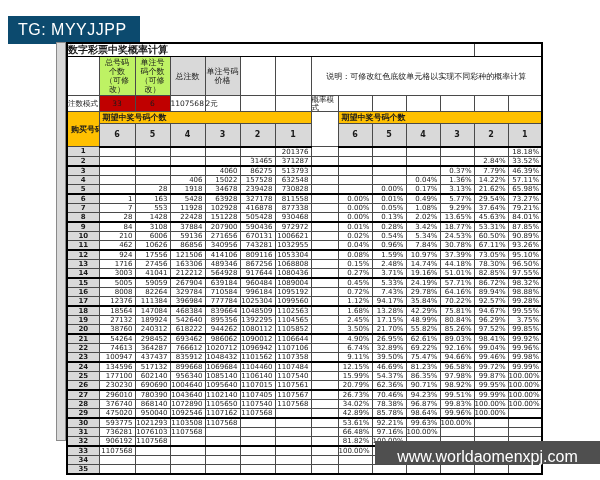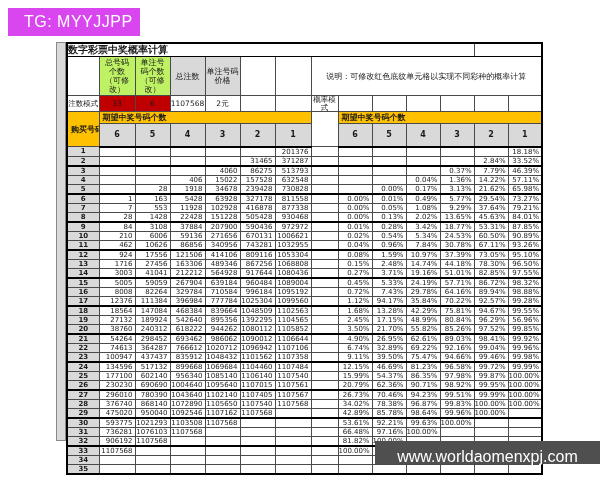--- a/index.html
+++ b/index.html
@@ -1,37 +1,37 @@
 <!DOCTYPE html>
 <html><head>
 <meta charset="utf-8">
 <style>
   * { box-sizing: border-box; margin: 0; padding: 0; }
   body { width: 600px; height: 480px; background: #fff; font-family: "DejaVu Sans", sans-serif; }
   .page { position: relative; width: 600px; height: 480px; background: #ffffff; overflow: hidden; }
 
-  .tg-bar { position: absolute; left: 8px; top: 8px; width: 132px; height: 28px;
-    background: #d946ef; color: #fff; font-size: 16px; line-height: 28px; padding-left: 16px;
+  .tg-bar { position: absolute; left: 8px; top: 16px; width: 132px; height: 28px;
+    background: #0c4a6e; color: #fff; font-size: 16px; line-height: 28px; padding-left: 10px;
     font-family: "Liberation Sans", sans-serif; letter-spacing: 0.5px; }
 
   .url-bar { position: absolute; left: 375px; top: 441px; width: 225px; height: 23px;
     background: #4f4f4f; color: #fff; font-size: 16px; line-height: 31px; text-align: center;
     font-family: "Liberation Sans", sans-serif; }
 
   .edge-strip { position: absolute; left: 56px; top: 42px; width: 10px; height: 399px;
     background: #d9d9d9; border: 1px solid #8a8a8a; }
 
   table.sheet { position: absolute; left: 66px; top: 42px; width: 475px;
     border-collapse: collapse; table-layout: fixed; }
   table.sheet td, table.sheet th { border: 1px solid #4a4a4a; overflow: hidden;
     font-weight: normal; color: #1a1a1a; white-space: nowrap; }
 
   tr.r-title td { height: 13px; font-size: 10px; font-weight: bold; text-align: left; line-height: 12px; }
   tr.r-green td { height: 28px; font-size: 8px; text-align: center; line-height: 9px; white-space: normal; }
-  tr.r-mode td { height: 15px; font-size: 7.5px; text-align: center; line-height: 7.5px; white-space: normal; }
+  tr.r-mode td { height: 15px; font-size: 7.5px; line-height: 7.5px; white-space: normal; }
   tr.r-band td { height: 12px; font-size: 8px; font-weight: bold; line-height: 11px; }
   tr.r-chead th { height: 23px; font-size: 8px; font-weight: bold; text-align: center; background: #d9d9d9; }
 
   td.green { background: #bef264; color: #943634; padding: 1px 4px; font-family: Liberation Serif, serif; }
   td.red { background: #c00000; color: #7a0000; font-size: 7px; text-align: center; }
   td.gray { background: #d9d9d9; }
   td.orange { background: #ffc000; font-weight: bold; white-space: normal; font-size: 7.5px; line-height: 8px; padding: 0 3px; }
   td.note { color: #c00000; font-size: 9px; text-align: center; font-weight: normal; }
   td.modeval { font-size: 8px; }
 
@@ -417,21 +417,21 @@
           <td class="">542640</td>
           <td class="">895356</td>
           <td class="">1392295</td>
           <td class="">1104565</td>
           <td class="gap"></td>
           <td class="">2.45%</td>
           <td class="">17.15%</td>
           <td class="">48.99%</td>
           <td class="">80.84%</td>
           <td class="">96.29%</td>
-          <td class="">56.96%</td>
+          <td class="">3.75%</td>
         </tr>
         <tr class="thick">
           <td class="rowlabel">20</td>
           <td class="">38760</td>
           <td class="">240312</td>
           <td class="">618222</td>
           <td class="">944262</td>
           <td class="">1080112</td>
           <td class="">1105852</td>
           <td class="gap"></td>

